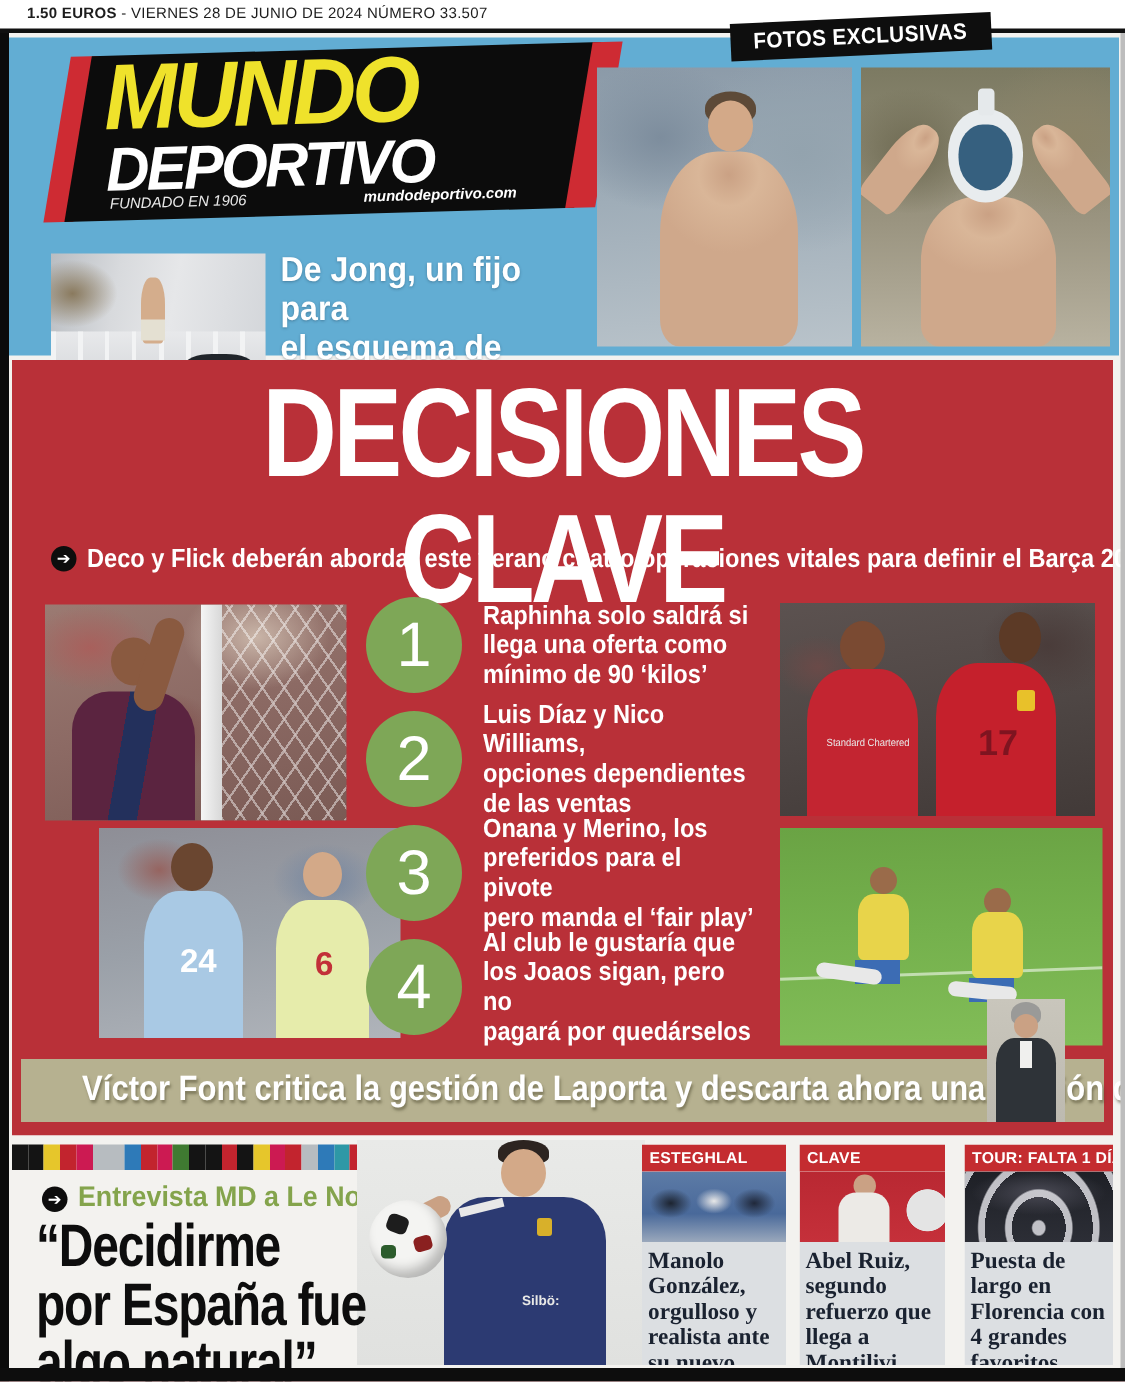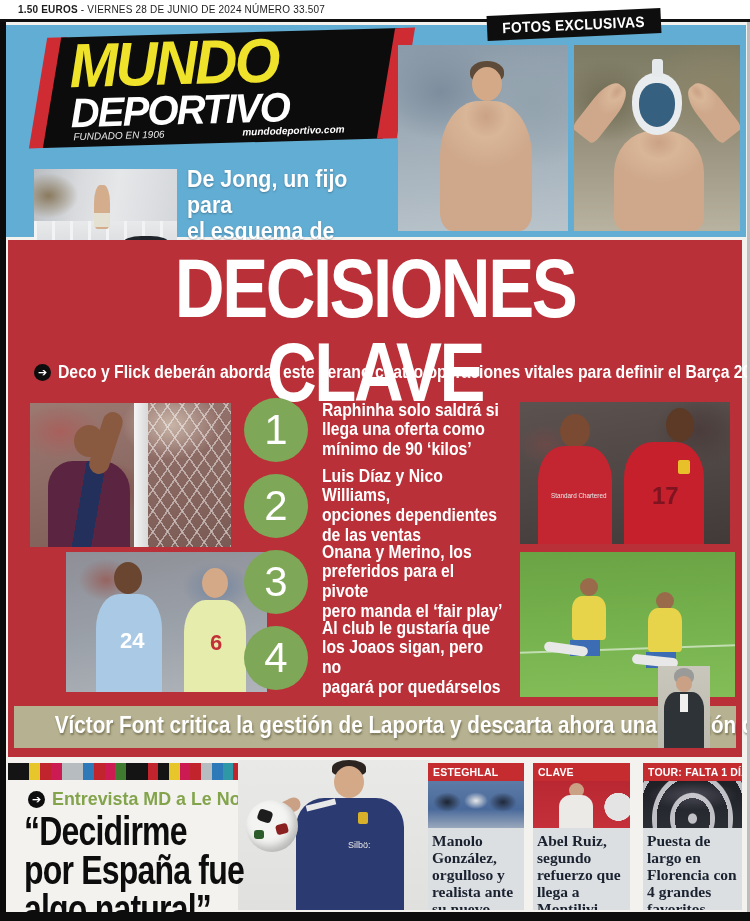--- a/index.html
+++ b/index.html
@@ -173,21 +173,21 @@
   .quote{position:absolute;left:24px;top:55px;width:330px;color:#0d0d0d;font-weight:900;
          font-size:40px;line-height:.98;letter-spacing:-1px;transform:scaleX(.8);transform-origin:left;}
 
   
   .ph-lenormand{left:238px;top:3px;width:192px;height:150px;
     background:linear-gradient(180deg,#e9eae8 0%,#e0e1df 100%);}
   .len-head{left:96px;top:4px;width:30px;height:34px;}
   .len-hair{position:absolute;left:94px;top:0;width:34px;height:16px;background:#2c2420;border-radius:50% 50% 30% 30%;}
   .len-shirt{position:absolute;left:58px;top:38px;width:108px;height:112px;border-radius:26% 26% 0 0;background:#2c3a72;}
   .len-stripe{position:absolute;left:10px;top:4px;width:30px;height:6px;background:#e8e8e8;transform:rotate(-14deg);}
-  .len-brand{position:absolute;left:52px;top:42px;color:#e8e8e6;font-size:9px;font-weight:normal;}
+  .len-brand{position:absolute;left:52px;top:64px;color:#e8e8e6;font-size:9px;font-weight:bold;}
   .len-crest{position:absolute;left:62px;top:14px;width:10px;height:12px;background:#d8b02a;border-radius:2px;}
   .len-arm{position:absolute;left:20px;top:44px;width:44px;height:14px;background:#caa184;border-radius:8px;transform:rotate(-26deg);}
   .ball{position:absolute;left:8px;top:40px;width:52px;height:52px;background:#f4f4f2;border-radius:50%;
         box-shadow:inset -4px -5px 8px rgba(0,0,0,.25);}
   .ball i{position:absolute;display:block;background:#1d1d1d;}
   .ball .p1{left:12px;top:10px;width:14px;height:12px;border-radius:30%;transform:rotate(20deg);}
   .ball .p2{left:30px;top:24px;width:12px;height:10px;border-radius:30%;transform:rotate(-15deg);background:#8a2020;}
   .ball .p3{left:8px;top:30px;width:10px;height:9px;border-radius:30%;background:#2c5c2c;}
 
   

